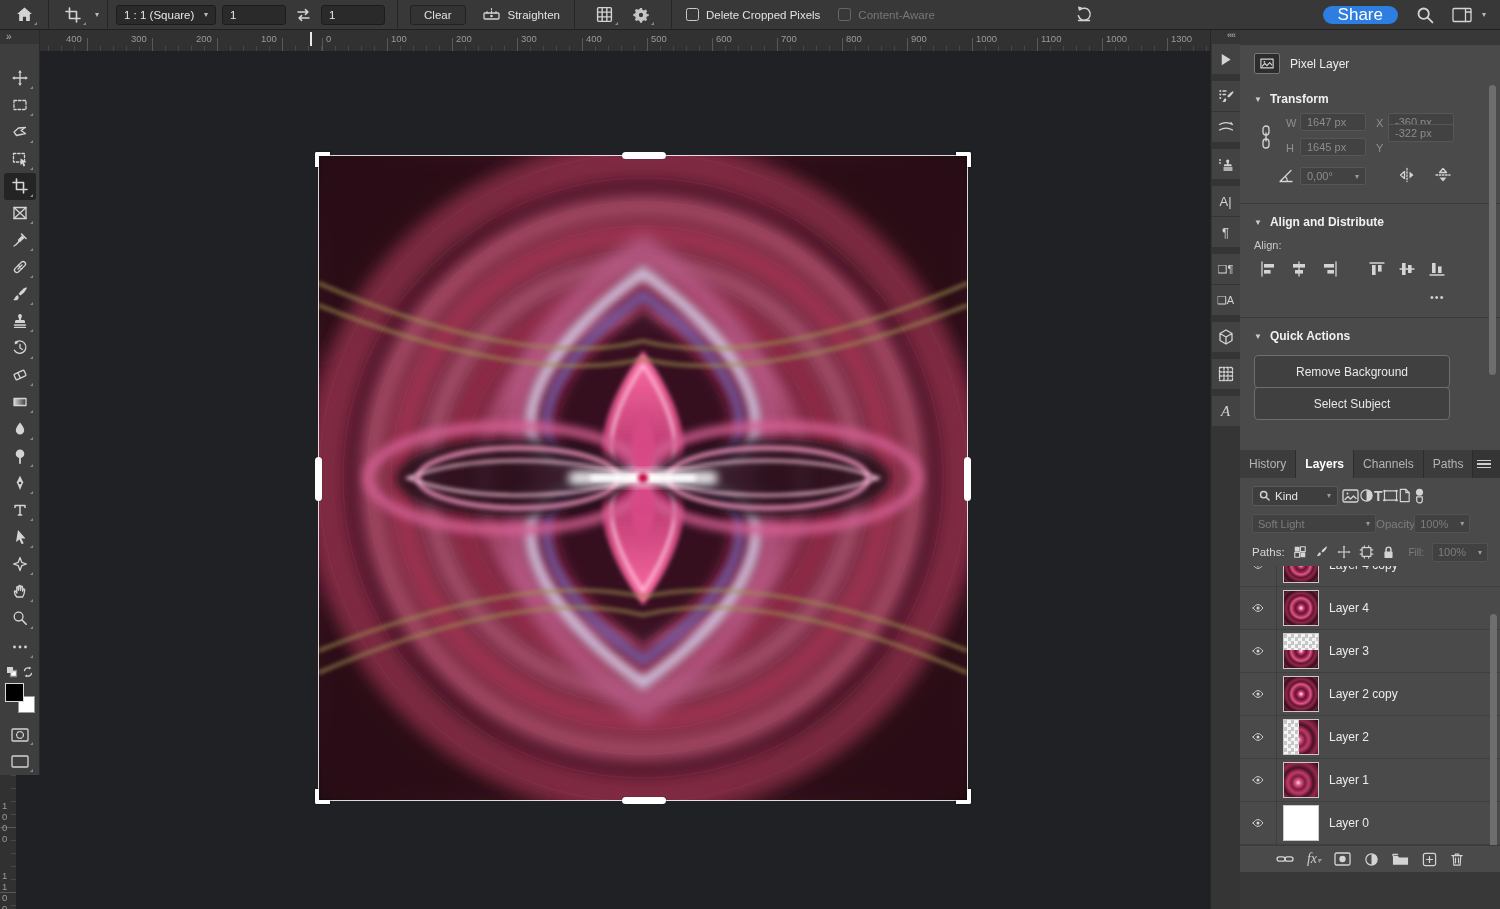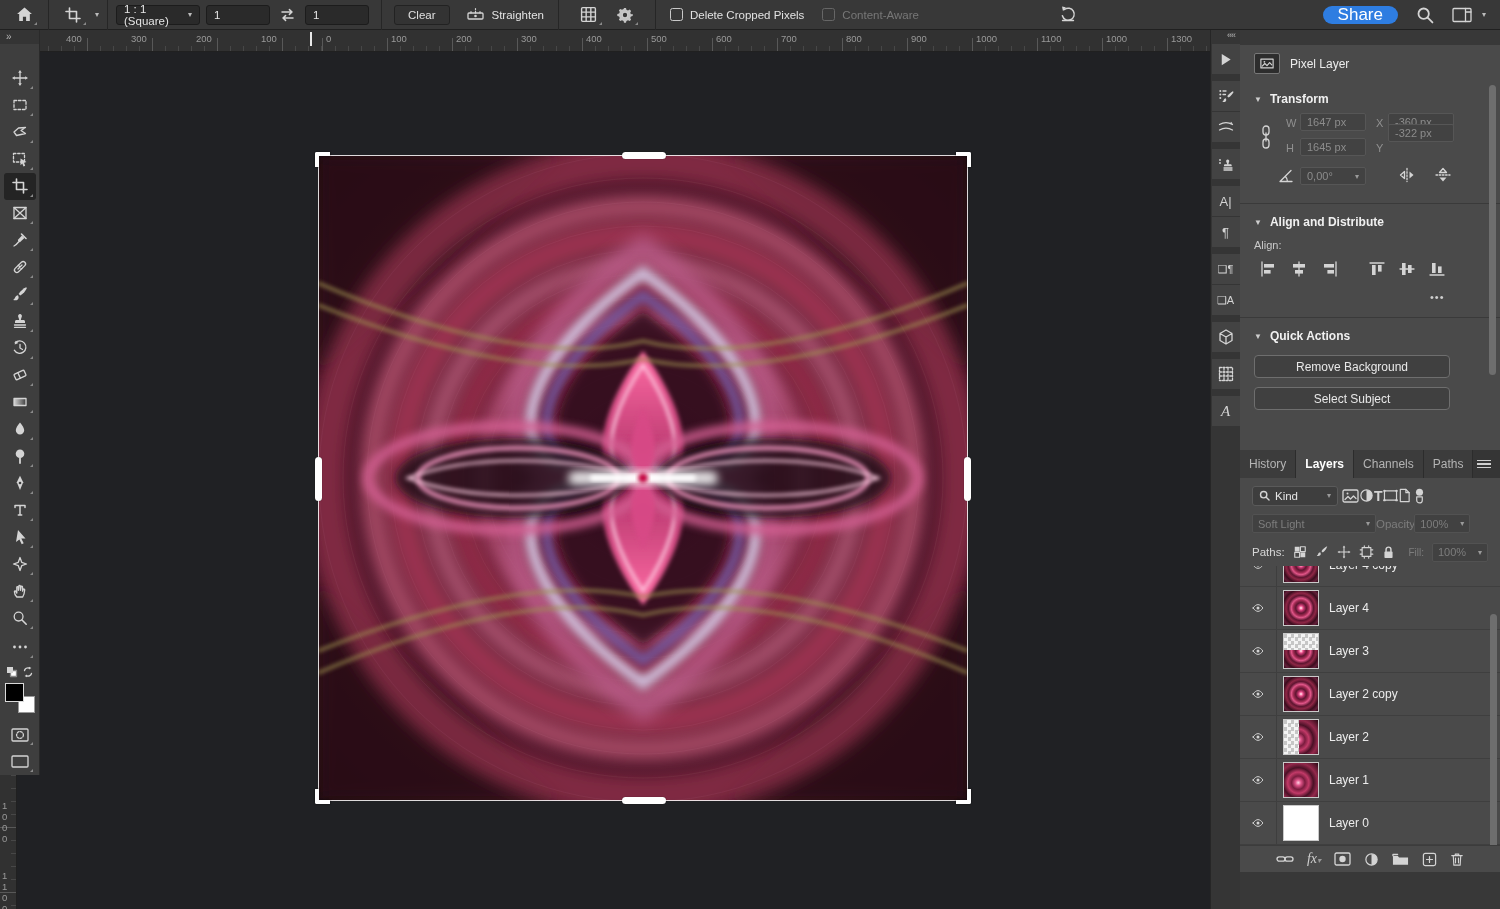--- a/index.html
+++ b/index.html
@@ -63,21 +63,21 @@
 .tab{display:flex;align-items:center;padding:0 9px;font-size:12px;color:#b4b4b4;background:#3c3c3c;border-right:1px solid #2c2c2c;white-space:nowrap;overflow:hidden}
 .tab.active{background:#4a4a4a;color:#fff;font-weight:bold}
 .tab-fill{flex:1;display:flex;align-items:center;justify-content:flex-end;padding-right:9px}
 .panel-body{position:relative;background:#4a4a4a}
 .props-body{height:405px}
 .sec-head{display:flex;align-items:center;gap:8px;font-weight:bold;color:#f0f0f0;font-size:12px}
 .sec-chev{font-size:8px;color:#cdcdcd}
 .pfield{position:absolute;height:18px;background:#424242;border:1px solid #565656;border-radius:2px;color:#8c8c8c;font-size:11px;display:flex;align-items:center;padding:0 6px}
 .plabel{position:absolute;font-size:11px;color:#909090}
 .divider{position:absolute;left:0;width:100%;height:1px;background:#3a3a3a}
-.qbtn{position:absolute;left:14px;width:196px;height:23px;background:#404040;border:1px solid #6e6e6e;border-radius:4px;color:#e8e8e8;font-size:12px;display:flex;align-items:center;justify-content:center}
+.qbtn{position:absolute;left:14px;width:196px;height:33px;background:#404040;border:1px solid #6e6e6e;border-radius:4px;color:#e8e8e8;font-size:12px;display:flex;align-items:center;justify-content:center}
 .scrollbar{position:absolute;width:7px;background:#6e6e6e;border-radius:4px}
 
 .lrow{display:flex;align-items:center;padding:0 12px;}
 .kindbox{height:20px;background:#3e3e3e;border:1px solid #5a5a5a;border-radius:3px;display:flex;align-items:center;gap:5px;padding:0 6px;color:#e4e4e4;font-size:11.5px;width:86px}
 .ddim{height:19px;background:#414141;border:1px solid #525252;border-radius:2px;color:#7d7d7d;font-size:11px;display:flex;align-items:center;padding:0 5px;justify-content:space-between}
 .locklbl{font-size:11.5px;color:#d6d6d6}
 .layers-list{position:relative;height:279px;overflow:hidden;background:#4a4a4a}
 .layer-row{display:flex;align-items:center;height:43px;border-bottom:1px solid #3f3f3f}
 .eye-cell{width:37px;height:100%;display:flex;align-items:center;justify-content:center;border-right:1px solid #3e3e3e;flex:0 0 auto}
 .thumb{width:36px;height:36px;margin-left:6px;border:1px solid #c9c9c9;position:relative;overflow:hidden;flex:0 0 auto;background:#2a0814}
@@ -103,21 +103,21 @@
         </svg>
     </div>
     <div class="tb-sep"></div>
     <div class="tool">
       <svg class="ic" width="16" height="16" viewBox="0 0 16 16">
           <path d="M4.5 1v10.5H15M1 4.5h10.5V15" stroke-width="1.6"></path>
         </svg>
     </div>
     <span class="chev">▾</span>
     <div class="tb-sep"></div>
-    <div class="tb-field" style="width:84px;justify-content:space-between">
+    <div class="tb-field" style="width:100px;justify-content:space-between">
       <span>1 : 1 (Square)</span>
       <span class="chev">▾</span>
     </div>
     <div class="tb-field" style="width:64px;margin-left:6px">1</div>
     <div style="margin:0 9px">
       <svg class="ic" width="17" height="14" viewBox="0 0 17 14">
           <path d="M3 4h10M13 4l-2.6-2.4M13 4l-2.6 2.4M14 10H4M4 10l2.6-2.4M4 10l2.6 2.4" stroke-width="1.5"></path>
         </svg>
     </div>
     <div class="tb-field" style="width:64px">1</div>

